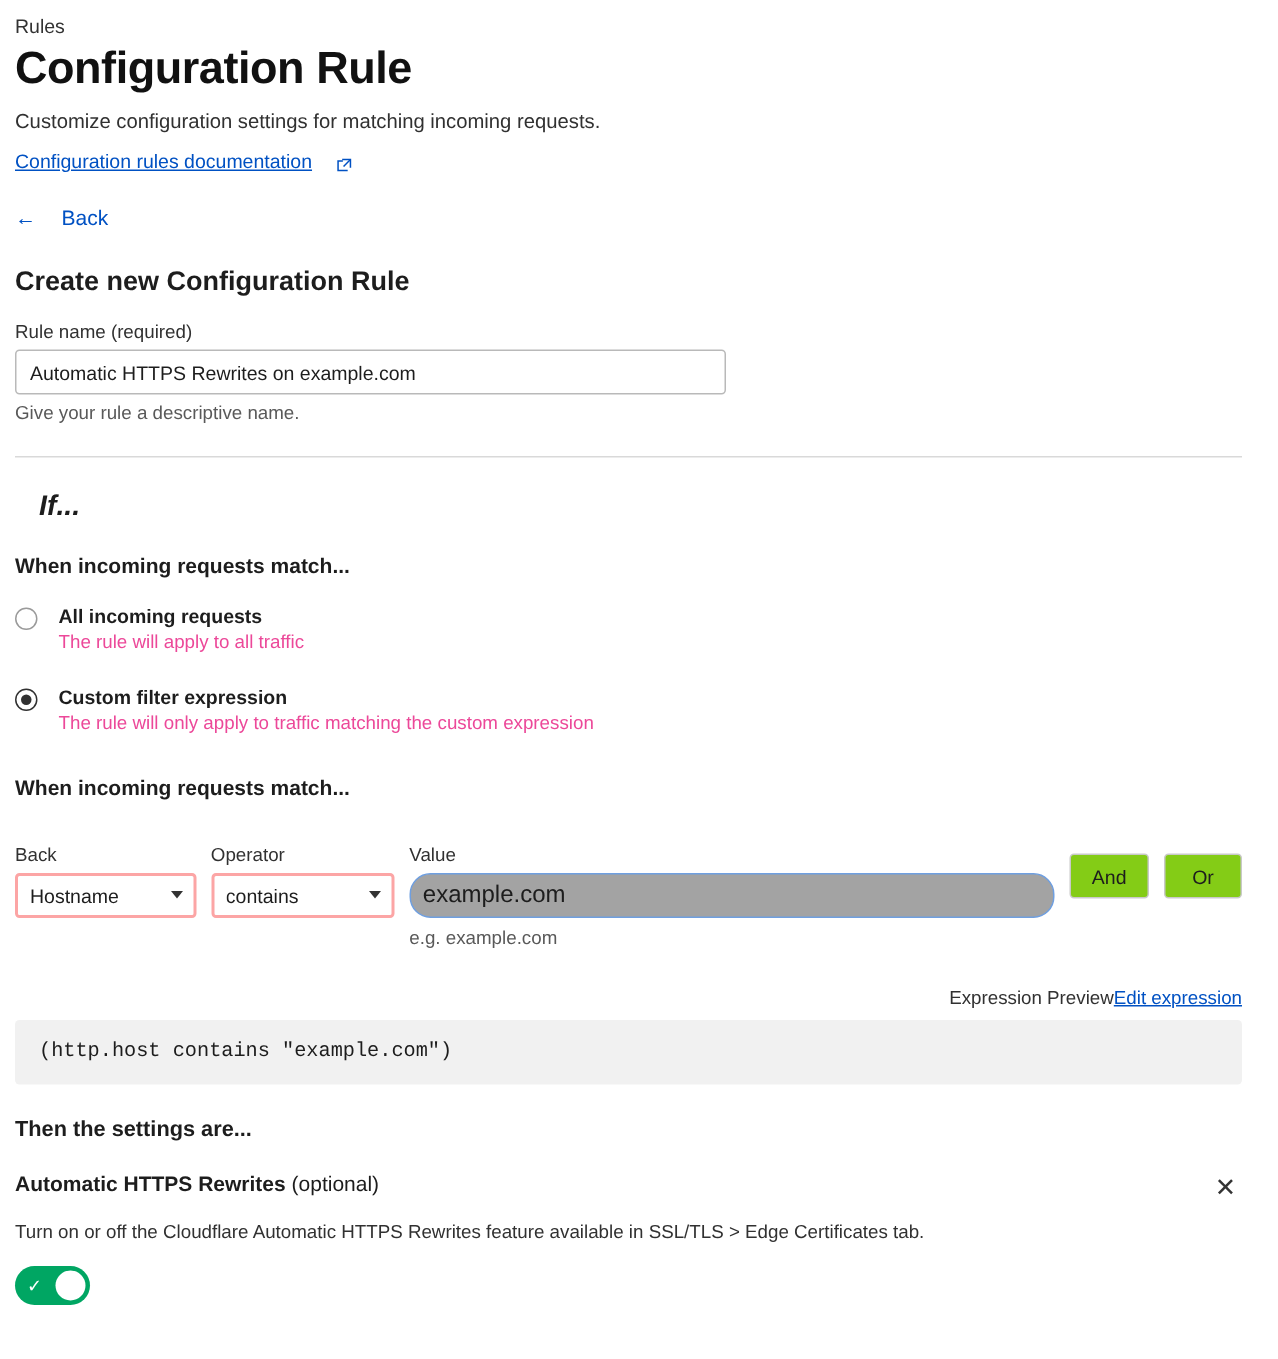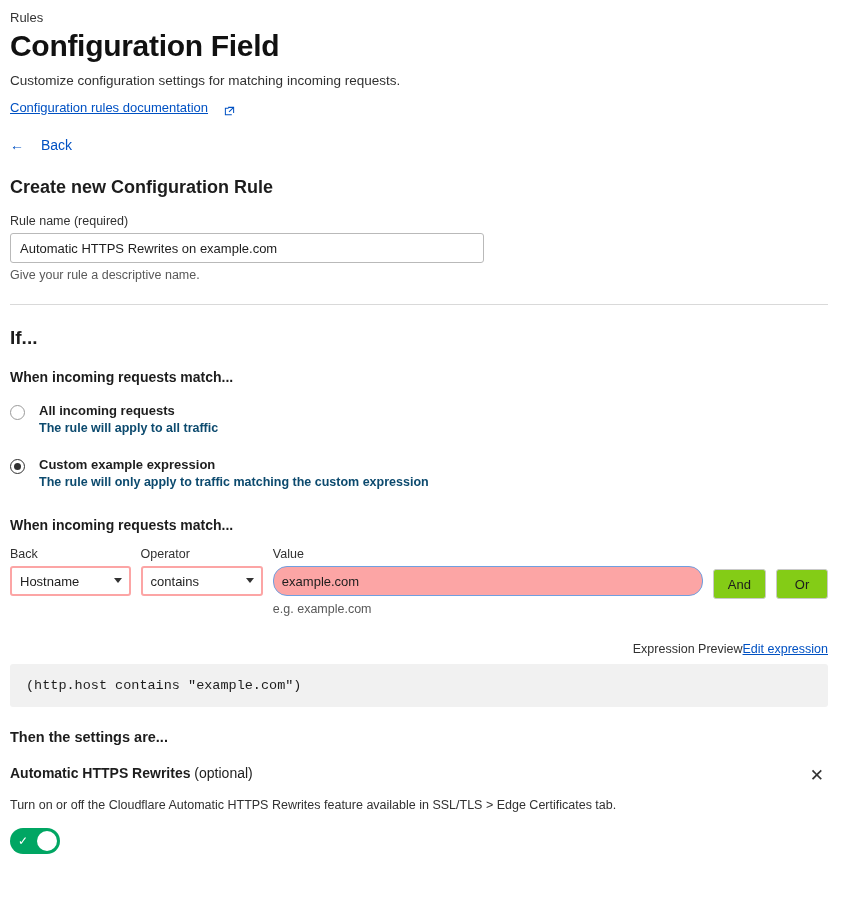--- a/index.html
+++ b/index.html
@@ -73,21 +73,21 @@
   }
   .section-title {
     font-size: 18px;
     font-weight: bold;
     margin: 0 0 16px 0;
     color: #1d1d1d;
   }
   .field-label {
     font-size: 12.5px;
     color: #313131;
-    margin: 0 0 5px 0;
+    margin: 16px 0 5px 0;
   }
   .text-input {
     width: 474px;
     height: 30px;
     border: 1px solid #b9b9b9;
     border-radius: 3px;
     padding: 0 9px;
     font-size: 13px;
     font-family: "Liberation Sans", sans-serif;
     color: #1d1d1d;
@@ -100,22 +100,23 @@
     margin: 5px 0 0 0;
   }
   .divider {
     border: none;
     border-top: 1px solid #d9d9d9;
     margin: 22px 0 0 0;
   }
   .if-heading {
     font-size: 19px;
     font-weight: bold;
-    margin: 22px 0 20px 0;
-    color: #1d1d1d;
+    margin: 22px 0 20px 16px;
+    color: #1d1d1d;
+    font-style: italic;
   }
   .subheading {
     font-size: 14px;
     font-weight: bold;
     margin: 0 0 18px 0;
     color: #1d1d1d;
   }
   .radio-row {
     display: flex;
     align-items: flex-start;
@@ -147,22 +148,21 @@
     background: #313131;
   }
   .radio-label {
     font-size: 13px;
     font-weight: bold;
     color: #1d1d1d;
     margin: 0 0 3px 0;
   }
   .radio-sub {
     font-size: 12.5px;
-    color: #0c4a6e;
-    font-weight: bold;
+    color: #ec4899;
   }
   .expr-row {
     display: flex;
     align-items: flex-start;
     gap: 10px;
     margin-top: 2px;
   }
   .col-field { width: 138px; }
   .col-op { width: 140px; }
   .col-value { flex: 0 0 430px; }
@@ -191,22 +191,22 @@
     border-left: 4px solid transparent;
     border-right: 4px solid transparent;
     border-top: 5px solid #333;
     pointer-events: none;
   }
   .value-input {
     width: 100%;
     height: 30px;
     border: 1px solid #6f9fe0;
     border-radius: 14px;
-    background: #fca5a5;
-    font-size: 13px;
+    background: #a3a3a3;
+    font-size: 16px;
     font-family: "Liberation Sans", sans-serif;
     color: #1d1d1d;
     padding: 0 8px;
     outline: none;
   }
   .value-help {
     font-size: 12.5px;
     color: #595959;
     margin-top: 6px;
   }
@@ -303,21 +303,21 @@
     line-height: 1;
   }
 </style>
 </head>
 <body>
 
 <div class="page">
 
   <div class="breadcrumb">Rules</div>
 
-  <h1 class="page-title">Configuration Field</h1>
+  <h1 class="page-title">Configuration Rule</h1>
 
   <p class="page-desc">Customize configuration settings for matching incoming requests.</p>
 
   <div class="doc-link-row">
     <span class="doc-link">Configuration rules documentation</span>
     <span class="ext-icon">
       <svg width="11" height="11" viewBox="0 0 12 12">
         <path d="M4.5 1.5 H10.5 V7.5" fill="none" stroke="#0051c3" stroke-width="1.1"></path>
         <path d="M10.5 1.5 L5.5 6.5" fill="none" stroke="#0051c3" stroke-width="1.1"></path>
         <path d="M8.5 9.5 H1.5 V2.5 H5" fill="none" stroke="#0051c3" stroke-width="1.1"></path>
@@ -348,21 +348,21 @@
     <span class="radio"></span>
     <span>
       <div class="radio-label">All incoming requests</div>
       <div class="radio-sub">The rule will apply to all traffic</div>
     </span>
   </div>
 
   <div class="radio-row">
     <span class="radio checked"></span>
     <span>
-      <div class="radio-label">Custom example expression</div>
+      <div class="radio-label">Custom filter expression</div>
       <div class="radio-sub">The rule will only apply to traffic matching the custom expression</div>
     </span>
   </div>
 
   <div class="subheading" style="margin-top:28px;margin-bottom:14px;">When incoming requests match...</div>
 
   <div class="expr-row">
     <div class="col-field">
       <div class="field-label">Back</div>
       <div class="select-wrap">

